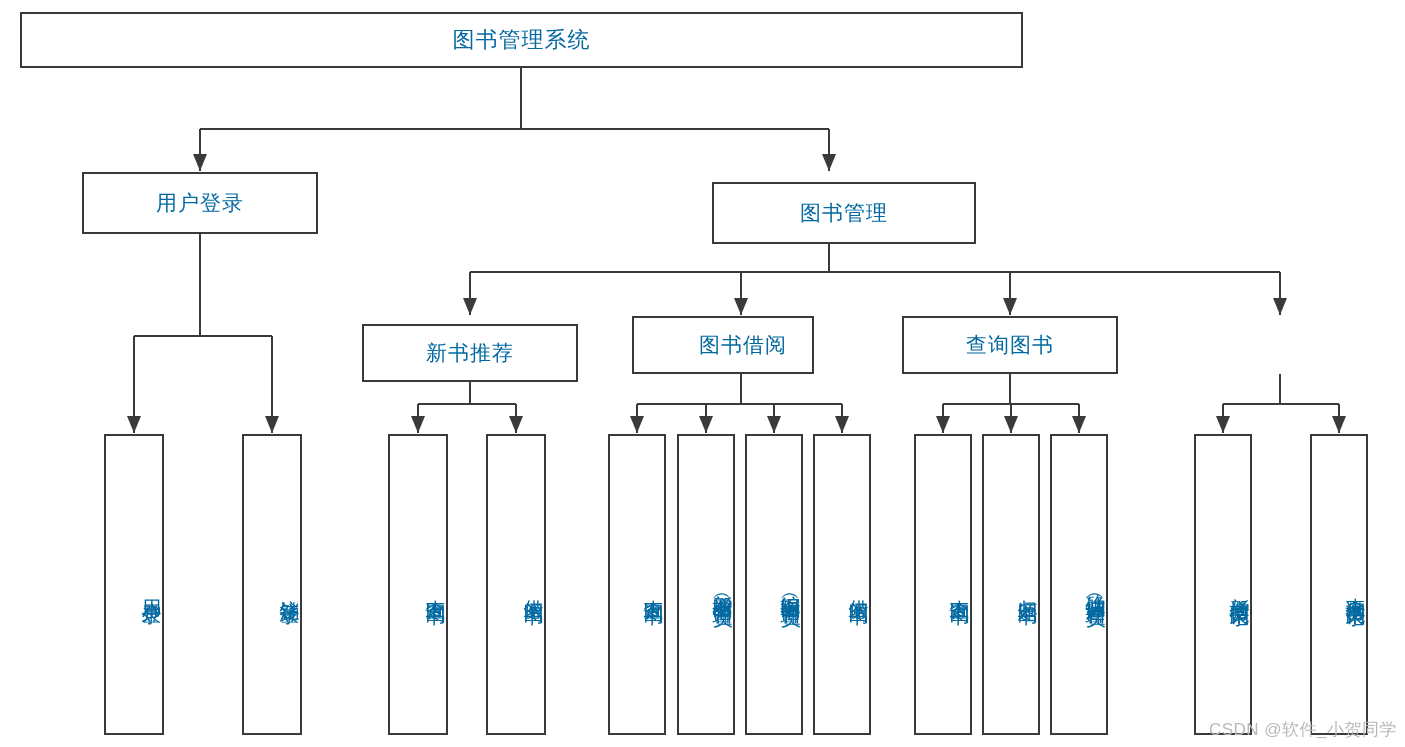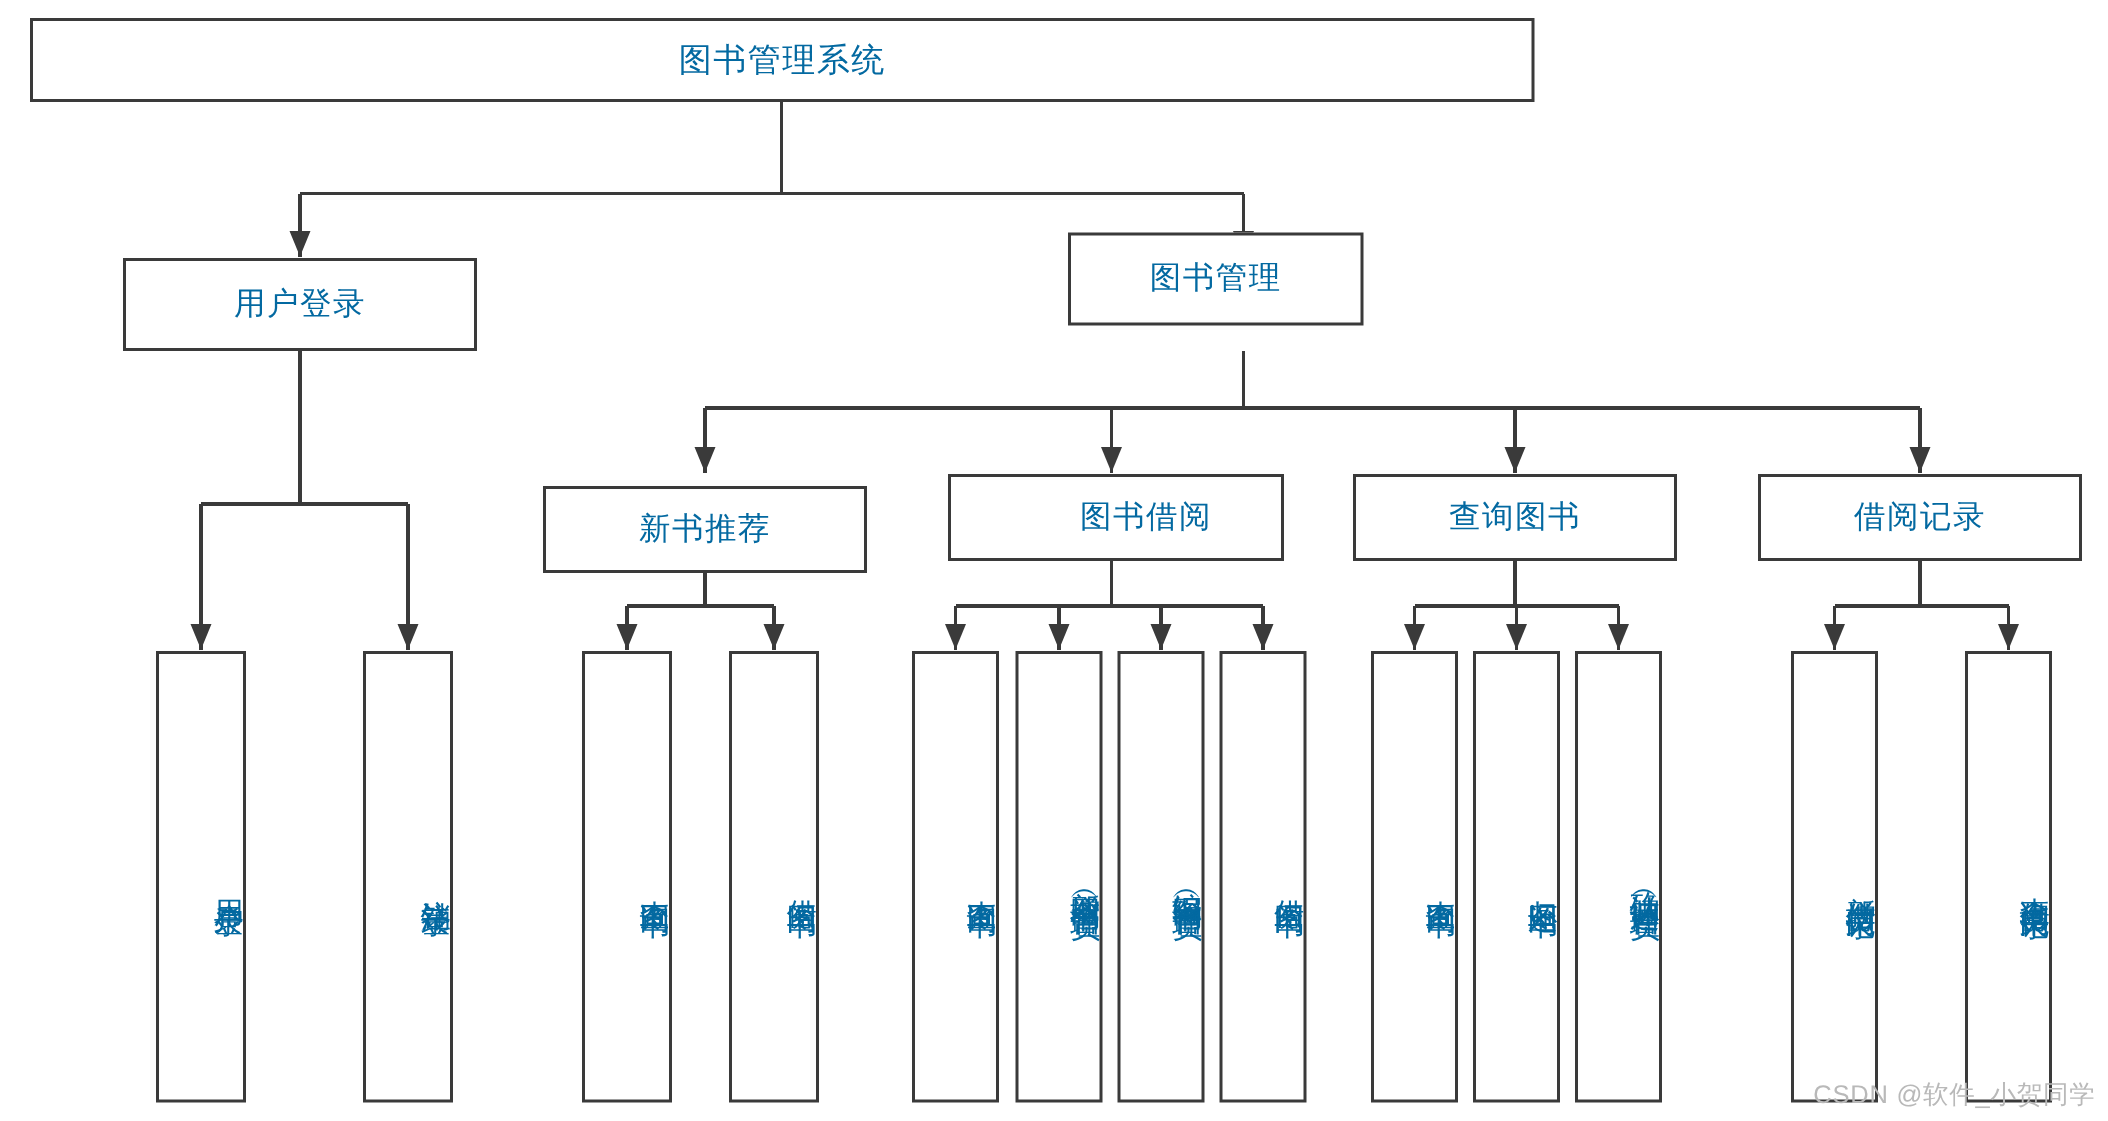--- a/index.html
+++ b/index.html
@@ -134,36 +134,33 @@
       <polygon points="1332,416 1346,416 1339,433" fill="#3a3a3a"></polygon>
     </svg>
 
   <div class="node root horizontal" id="box-root" style="left: 20px; top: 12px; width: 1003px; height: 56px;">
     <span>图书管理系统</span>
   </div>
 
   <div class="node horizontal" id="box-user-login" style="left: 82px; top: 172px; width: 236px; height: 62px;">
     <span>用户登录</span>
   </div>
-  <div class="node horizontal" id="box-book-manage" style="left: 712px; top: 155px; width: 197px; height: 62px; align-items: center;">
+  <div class="node horizontal" id="box-book-manage" style="left: 712px; top: 182px; width: 264px; height: 62px; align-items: center;">
     <span>图书管理</span>
   </div>
 
   <div class="node horizontal" id="box-new-book-recommend" style="left: 362px; top: 324px; width: 216px; height: 58px;">
     <span>新书推荐</span>
   </div>
-  <div class="node horizontal" id="box-book-borrow" style="left: 632px; top: 316px; width: 224px; height: 58px; padding-left: 40px;">
+  <div class="node horizontal" id="box-book-borrow" style="left: 632px; top: 316px; width: 182px; height: 58px; padding-left: 40px;">
     <span>图书借阅</span>
   </div>
   <div class="node horizontal" id="box-current-borrow" style="left: 902px; top: 316px; width: 216px; height: 58px;">
     <span>查询图书</span>
   </div>
-  <div class="node horizontal" id="box-borrow-record" style="left: 1172px; top: 316px; width: 216px; height: 58px;">
-    <span>借阅记录</span>
-  </div>
 
   <div class="node vertical" id="box-leaf-0" style="left: 104px; top: 434px; width: 60px; height: 301px;">
     <span class="vlabel">用户登录</span>
   </div>
   <div class="node vertical" id="box-leaf-1" style="left: 242px; top: 434px; width: 60px; height: 301px;">
     <span class="vlabel">注销登录</span>
   </div>
   <div class="node vertical" id="box-leaf-2" style="left: 388px; top: 434px; width: 60px; height: 301px;">
     <span class="vlabel">查询图书</span>
   </div>

